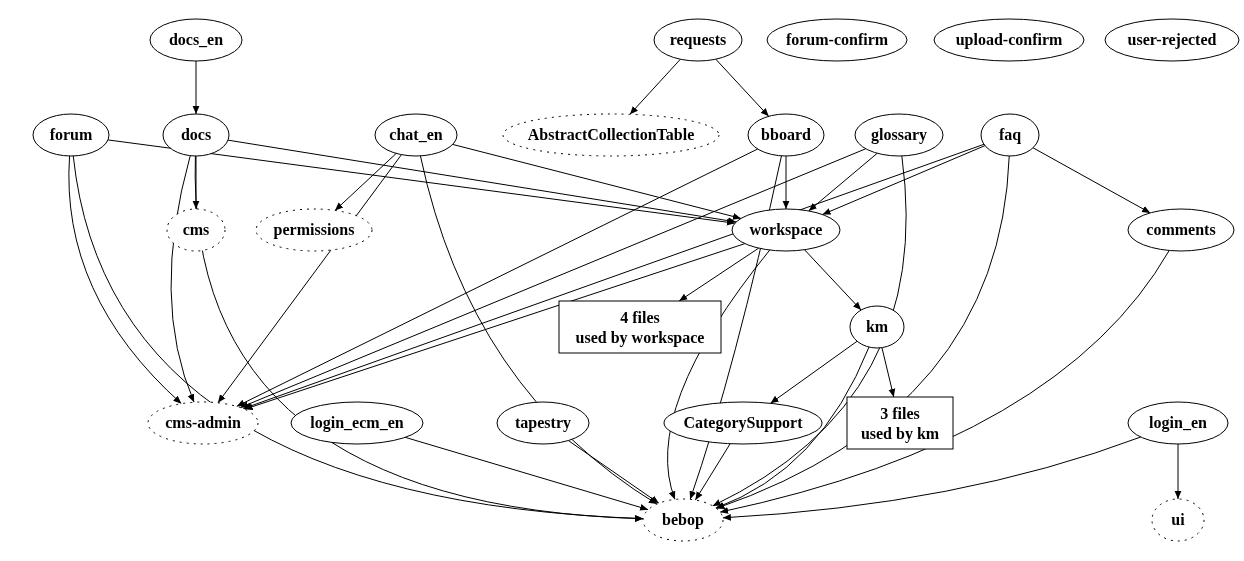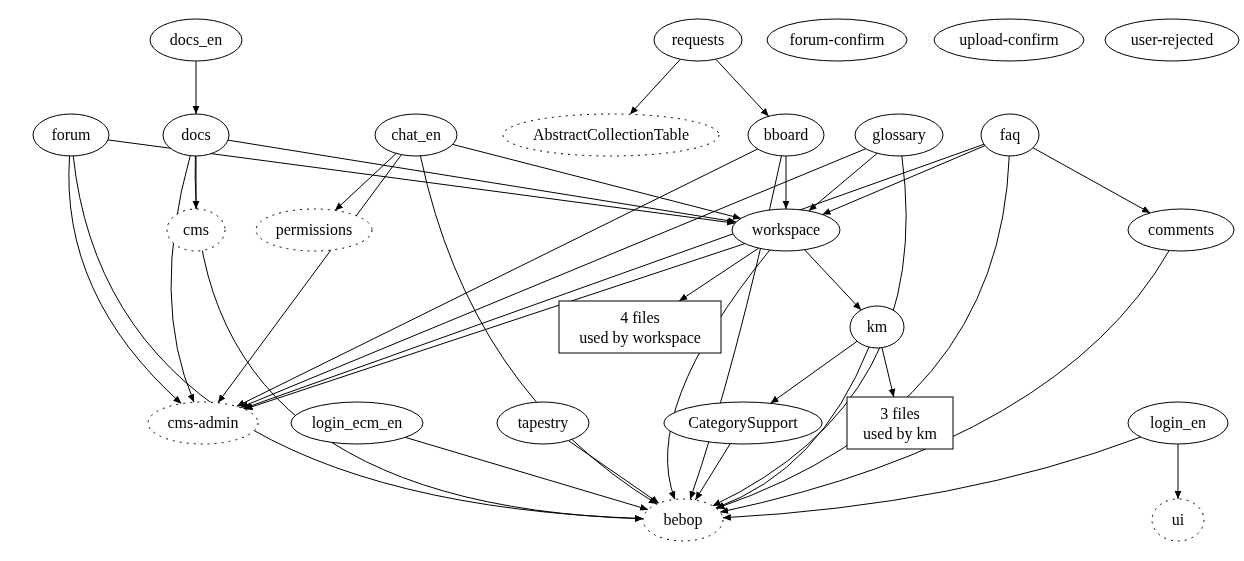--- a/index.html
+++ b/index.html
@@ -7,20 +7,21 @@
     padding: 0;
     background: #ffffff;
     width: 1244px;
     height: 561px;
     overflow: hidden;
   }
   #canvas {
     width: 1180px;
     height: 561px;
     background: #ffffff;
+    font-weight: bold;
   }
   svg text {
     font-family: "Liberation Serif", "DejaVu Serif", serif;
     fill: #000000;
   }
   .node-shape {
     fill: #ffffff;
     stroke: #000000;
     stroke-width: 1;
   }

